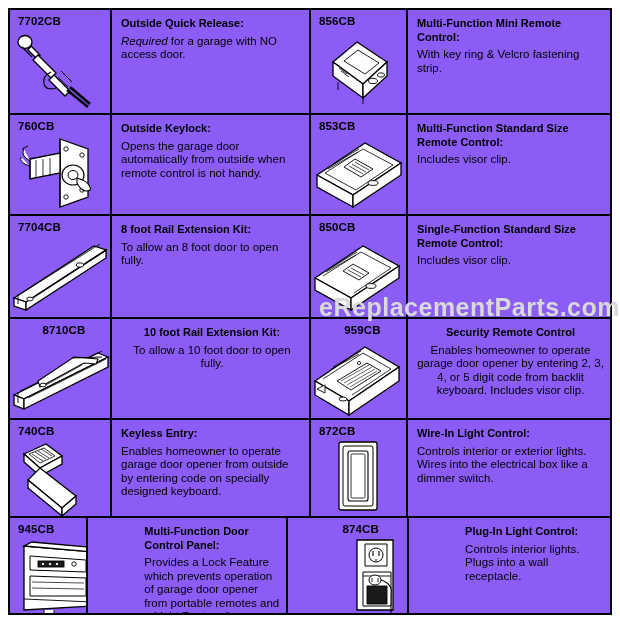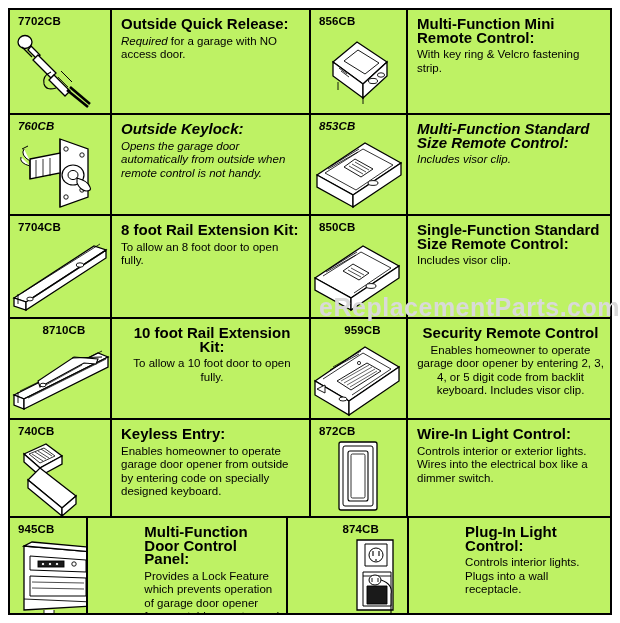--- a/index.html
+++ b/index.html
@@ -17,42 +17,42 @@
   }
 
   #sheet {
     position: absolute;
     left: 8px;
     top: 8px;
     width: 604px;
     height: 607px;
     box-sizing: border-box;
     border: 2px solid #000000;
-    background: #bef264;
+    background: #8b5cf6;
   }
 
   .grid {
     width: 100%;
     height: 100%;
     display: flex;
     flex-direction: column;
   }
 
   .row {
     display: flex;
     flex-direction: row;
     border-bottom: 2px solid #000000;
     box-sizing: border-box;
     overflow: hidden;
   }
   .row:last-child { border-bottom: none; gap: 47px; }
 
   
   .r0 { height: 105px; }
-  .r1 { height: 101px; font-style: italic; }
+  .r1 { height: 101px; }
   .r2 { height: 103px; }
   .r3 { height: 101px; text-align: center; }
   .r4 { height: 98px; }
   .r5 { height: 95px; }
 
   .cell {
     box-sizing: border-box;
     overflow: hidden;
     position: relative;
   }
@@ -77,21 +77,21 @@
   }
 
   .part-no {
     font-size: 11.5px;
     font-weight: bold;
     letter-spacing: 0.1px;
     line-height: 13px;
   }
 
   .desc-title {
-    font-size: 15px;
+    font-size: 11px;
     font-weight: bold;
     line-height: 13.5px;
     margin: 0 0 4px 0;
   }
   .desc-body {
     font-size: 11.5px;
     font-weight: normal;
     line-height: 13.5px;
     margin: 0;
   }

